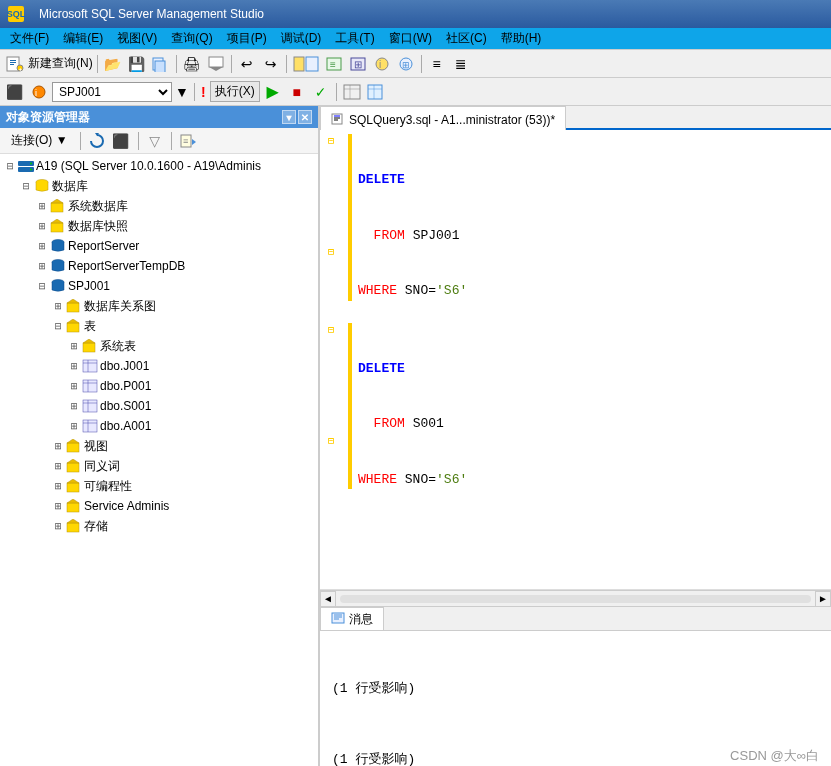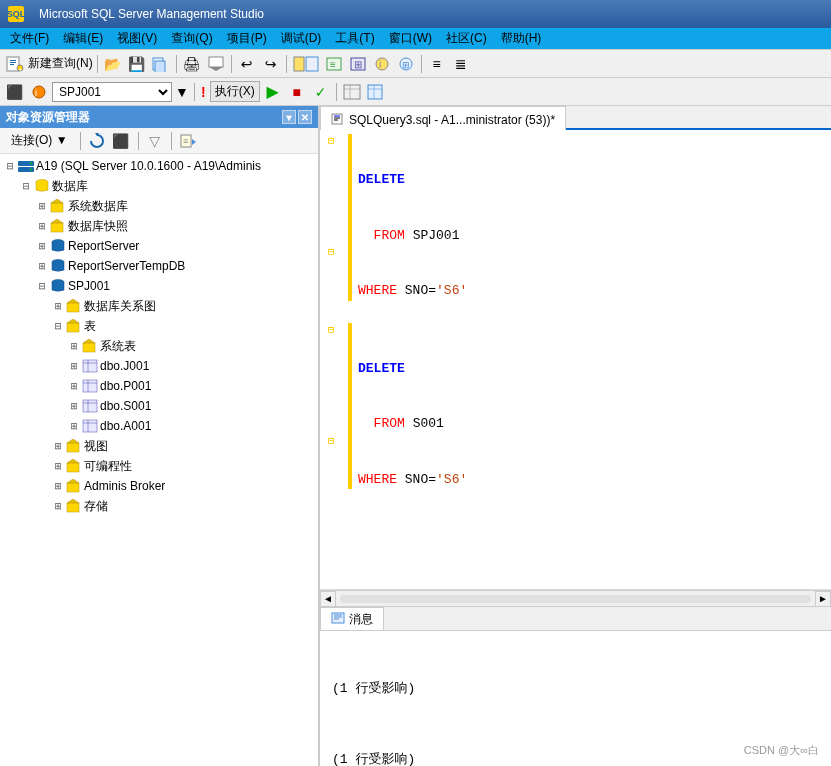--- a/index.html
+++ b/index.html
@@ -272,21 +272,21 @@
       border-bottom: 1px solid #ddd;
       line-height: 1.5;
     }
     .sql-line {
       display: flex;
       align-items: flex-start;
     }
     .kw-blue { color: #0000ff; font-weight: bold; }
     .kw-red { color: #ff0000; }
     .kw-black { color: #000000; }
-    .kw-string { color: #c2410c; }
+    .kw-string { color: #4d7c0f; }
     .sql-content { font-family: Consolas, 'Courier New', monospace; margin-top: 36px; }
 
     
     .h-scroll {
       height: 16px;
       background: #f0f0f0;
       border-top: 1px solid #ccc;
       display: flex;
       align-items: center;
     }
@@ -336,23 +336,23 @@
       line-height: 1.8;
     }
     .results-text {
       color: #000;
       margin-top: 40px;
     }
 
     
     .watermark {
       position: absolute;
-      bottom: 8px;
+      bottom: 1px;
       right: 12px;
-      font-size: 11px;
+      font-size: 13px;
       color: #999;
     }
     .icon-server { color: #1a6ab1; font-size: 14px; }
 
     .sql-block {
       margin-bottom: 12px;
     }
   </style>
 </head>
 <body>
@@ -700,43 +700,54 @@
         <span class="tree-expander collapsed"></span>
         <span class="tree-icon">
           <svg width="16" height="14" viewBox="0 0 16 14">
             <rect x="1" y="4" width="12" height="9" fill="#ffd700" stroke="#b8960c" stroke-width="0.5"></rect>
             <polygon points="1,4 7,0 13,4" fill="#e8bc00" stroke="#b8960c" stroke-width="0.5"></polygon>
           </svg>
         </span>
         <span class="tree-label">视图</span>
       </div>
 
-
       <div class="tree-node">
         <span class="tree-indent" style="width:48px;"></span>
         <span class="tree-expander collapsed"></span>
         <span class="tree-icon">
           <svg width="16" height="14" viewBox="0 0 16 14">
             <rect x="1" y="4" width="12" height="9" fill="#ffd700" stroke="#b8960c" stroke-width="0.5"></rect>
             <polygon points="1,4 7,0 13,4" fill="#e8bc00" stroke="#b8960c" stroke-width="0.5"></polygon>
           </svg>
         </span>
+        <span class="tree-label">同义词</span>
+      </div>
+
+      <div class="tree-node">
+        <span class="tree-indent" style="width:48px;"></span>
+        <span class="tree-expander collapsed"></span>
+        <span class="tree-icon">
+          <svg width="16" height="14" viewBox="0 0 16 14">
+            <rect x="1" y="4" width="12" height="9" fill="#ffd700" stroke="#b8960c" stroke-width="0.5"></rect>
+            <polygon points="1,4 7,0 13,4" fill="#e8bc00" stroke="#b8960c" stroke-width="0.5"></polygon>
+          </svg>
+        </span>
         <span class="tree-label">可编程性</span>
       </div>
 
       <div class="tree-node">
         <span class="tree-indent" style="width:48px;"></span>
         <span class="tree-expander collapsed"></span>
         <span class="tree-icon">
           <svg width="16" height="14" viewBox="0 0 16 14">
             <rect x="1" y="4" width="12" height="9" fill="#ffd700" stroke="#b8960c" stroke-width="0.5"></rect>
             <polygon points="1,4 7,0 13,4" fill="#e8bc00" stroke="#b8960c" stroke-width="0.5"></polygon>
           </svg>
         </span>
-        <span class="tree-label">Adminis Broker</span>
+        <span class="tree-label">Service Adminis</span>
       </div>
 
       <div class="tree-node">
         <span class="tree-indent" style="width:48px;"></span>
         <span class="tree-expander collapsed"></span>
         <span class="tree-icon">
           <svg width="16" height="14" viewBox="0 0 16 14">
             <rect x="1" y="4" width="12" height="9" fill="#ffd700" stroke="#b8960c" stroke-width="0.5"></rect>
             <polygon points="1,4 7,0 13,4" fill="#e8bc00" stroke="#b8960c" stroke-width="0.5"></polygon>
           </svg>

